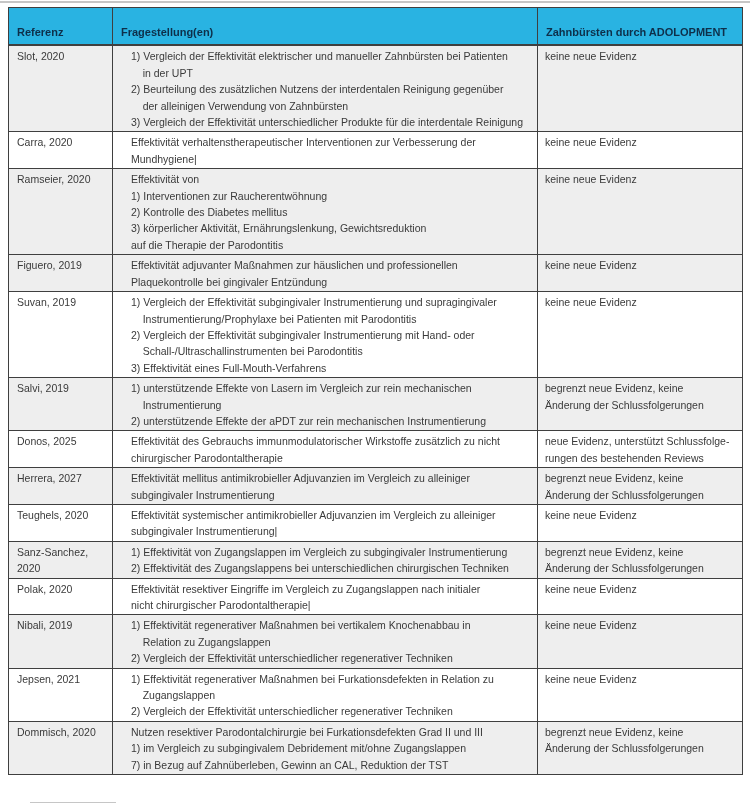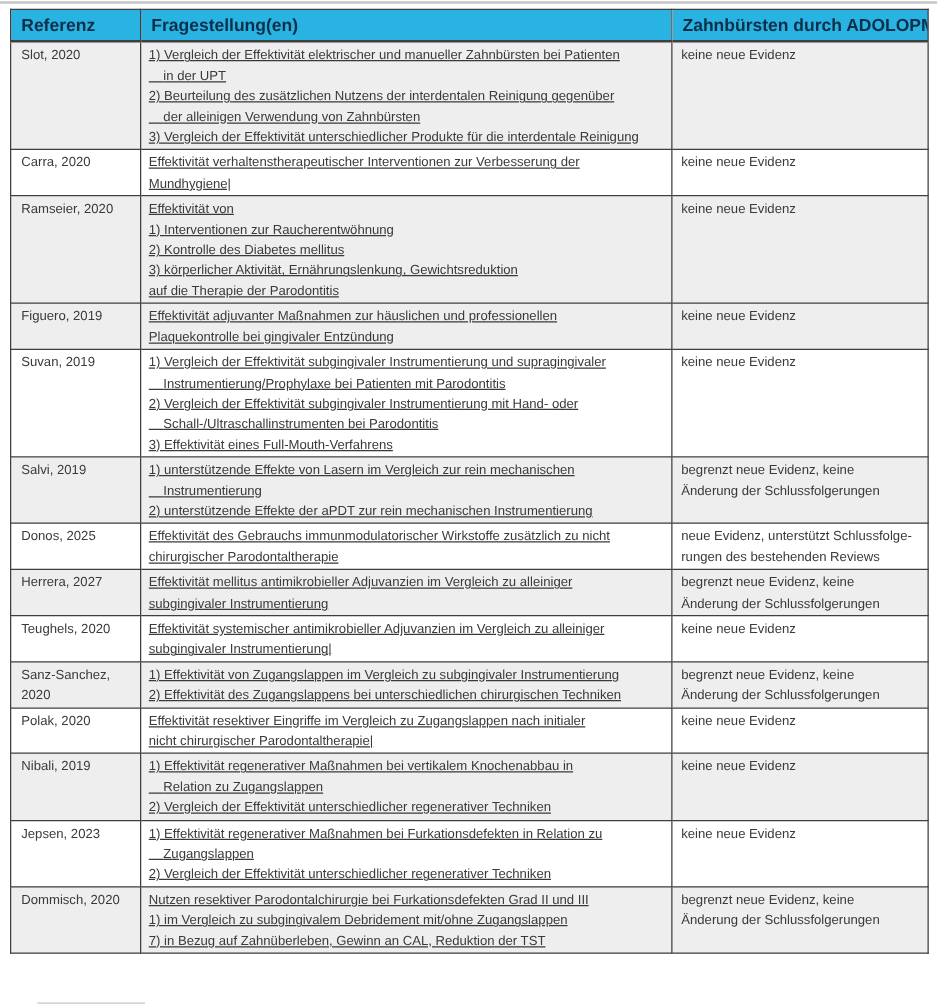--- a/index.html
+++ b/index.html
@@ -33,37 +33,37 @@
     color: var(--body-text, #3a3a3a);
     font-size: 10.5px;
     line-height: 16.4px;
   }
   table.evidence col.c1 { width: 104px; }
   table.evidence col.c2 { width: 425px; }
   table.evidence col.c3 { width: 205px; }
   table.evidence th {
     background: var(--header-bg, #29b3e2);
     color: var(--header-text, #0e2f4a);
-    font-size: 14px;
+    font-size: 11px;
     font-weight: bold;
     text-align: left;
     vertical-align: middle;
-    padding: 4px 6px 4px 8px;
+    padding: 16px 6px 4px 8px;
     border: 1px solid var(--border, #3f3f3f);
     border-bottom: 2px solid var(--border, #3f3f3f);
     white-space: nowrap;
     overflow: hidden;
   }
   table.evidence td {
     border: 1px solid var(--border, #3f3f3f);
     vertical-align: top;
     padding: 2px 4px 1px 8px;
     white-space: pre-wrap;
   }
-  table.evidence td.c-frage { padding-left: 6px; padding-right: 3px; text-decoration: underline; }
+  table.evidence td.c-frage { padding-left: 18px; padding-right: 3px; }
   table.evidence td.c-aend  { padding-left: 7px; padding-right: 12px; }
   tr.shaded td { background: var(--shaded-row-bg, #eeeeee); margin-top: 24px; }
 </style>
 </head>
 <body>
 
 <div class="page">
   <div class="top-rule"></div>
 
   <table class="evidence">
@@ -162,21 +162,21 @@
     <td class="c-aend">keine neue Evidenz</td>
   </tr>
         <tr class="shaded">
     <td class="c-ref">Nibali, 2019</td>
     <td class="c-frage">1) Effektivität regenerativer Maßnahmen bei vertikalem Knochenabbau in
     Relation zu Zugangslappen
 2) Vergleich der Effektivität unterschiedlicher regenerativer Techniken</td>
     <td class="c-aend">keine neue Evidenz</td>
   </tr>
         <tr>
-    <td class="c-ref">Jepsen, 2023</td>
+    <td class="c-ref">Jepsen, 2021</td>
     <td class="c-frage">1) Effektivität regenerativer Maßnahmen bei Furkationsdefekten in Relation zu
     Zugangslappen
 2) Vergleich der Effektivität unterschiedlicher regenerativer Techniken</td>
     <td class="c-aend">keine neue Evidenz</td>
   </tr>
         <tr class="shaded">
     <td class="c-ref">Dommisch, 2020</td>
     <td class="c-frage">Nutzen resektiver Parodontalchirurgie bei Furkationsdefekten Grad II und III
 1) im Vergleich zu subgingivalem Debridement mit/ohne Zugangslappen
 7) in Bezug auf Zahnüberleben, Gewinn an CAL, Reduktion der TST</td>

